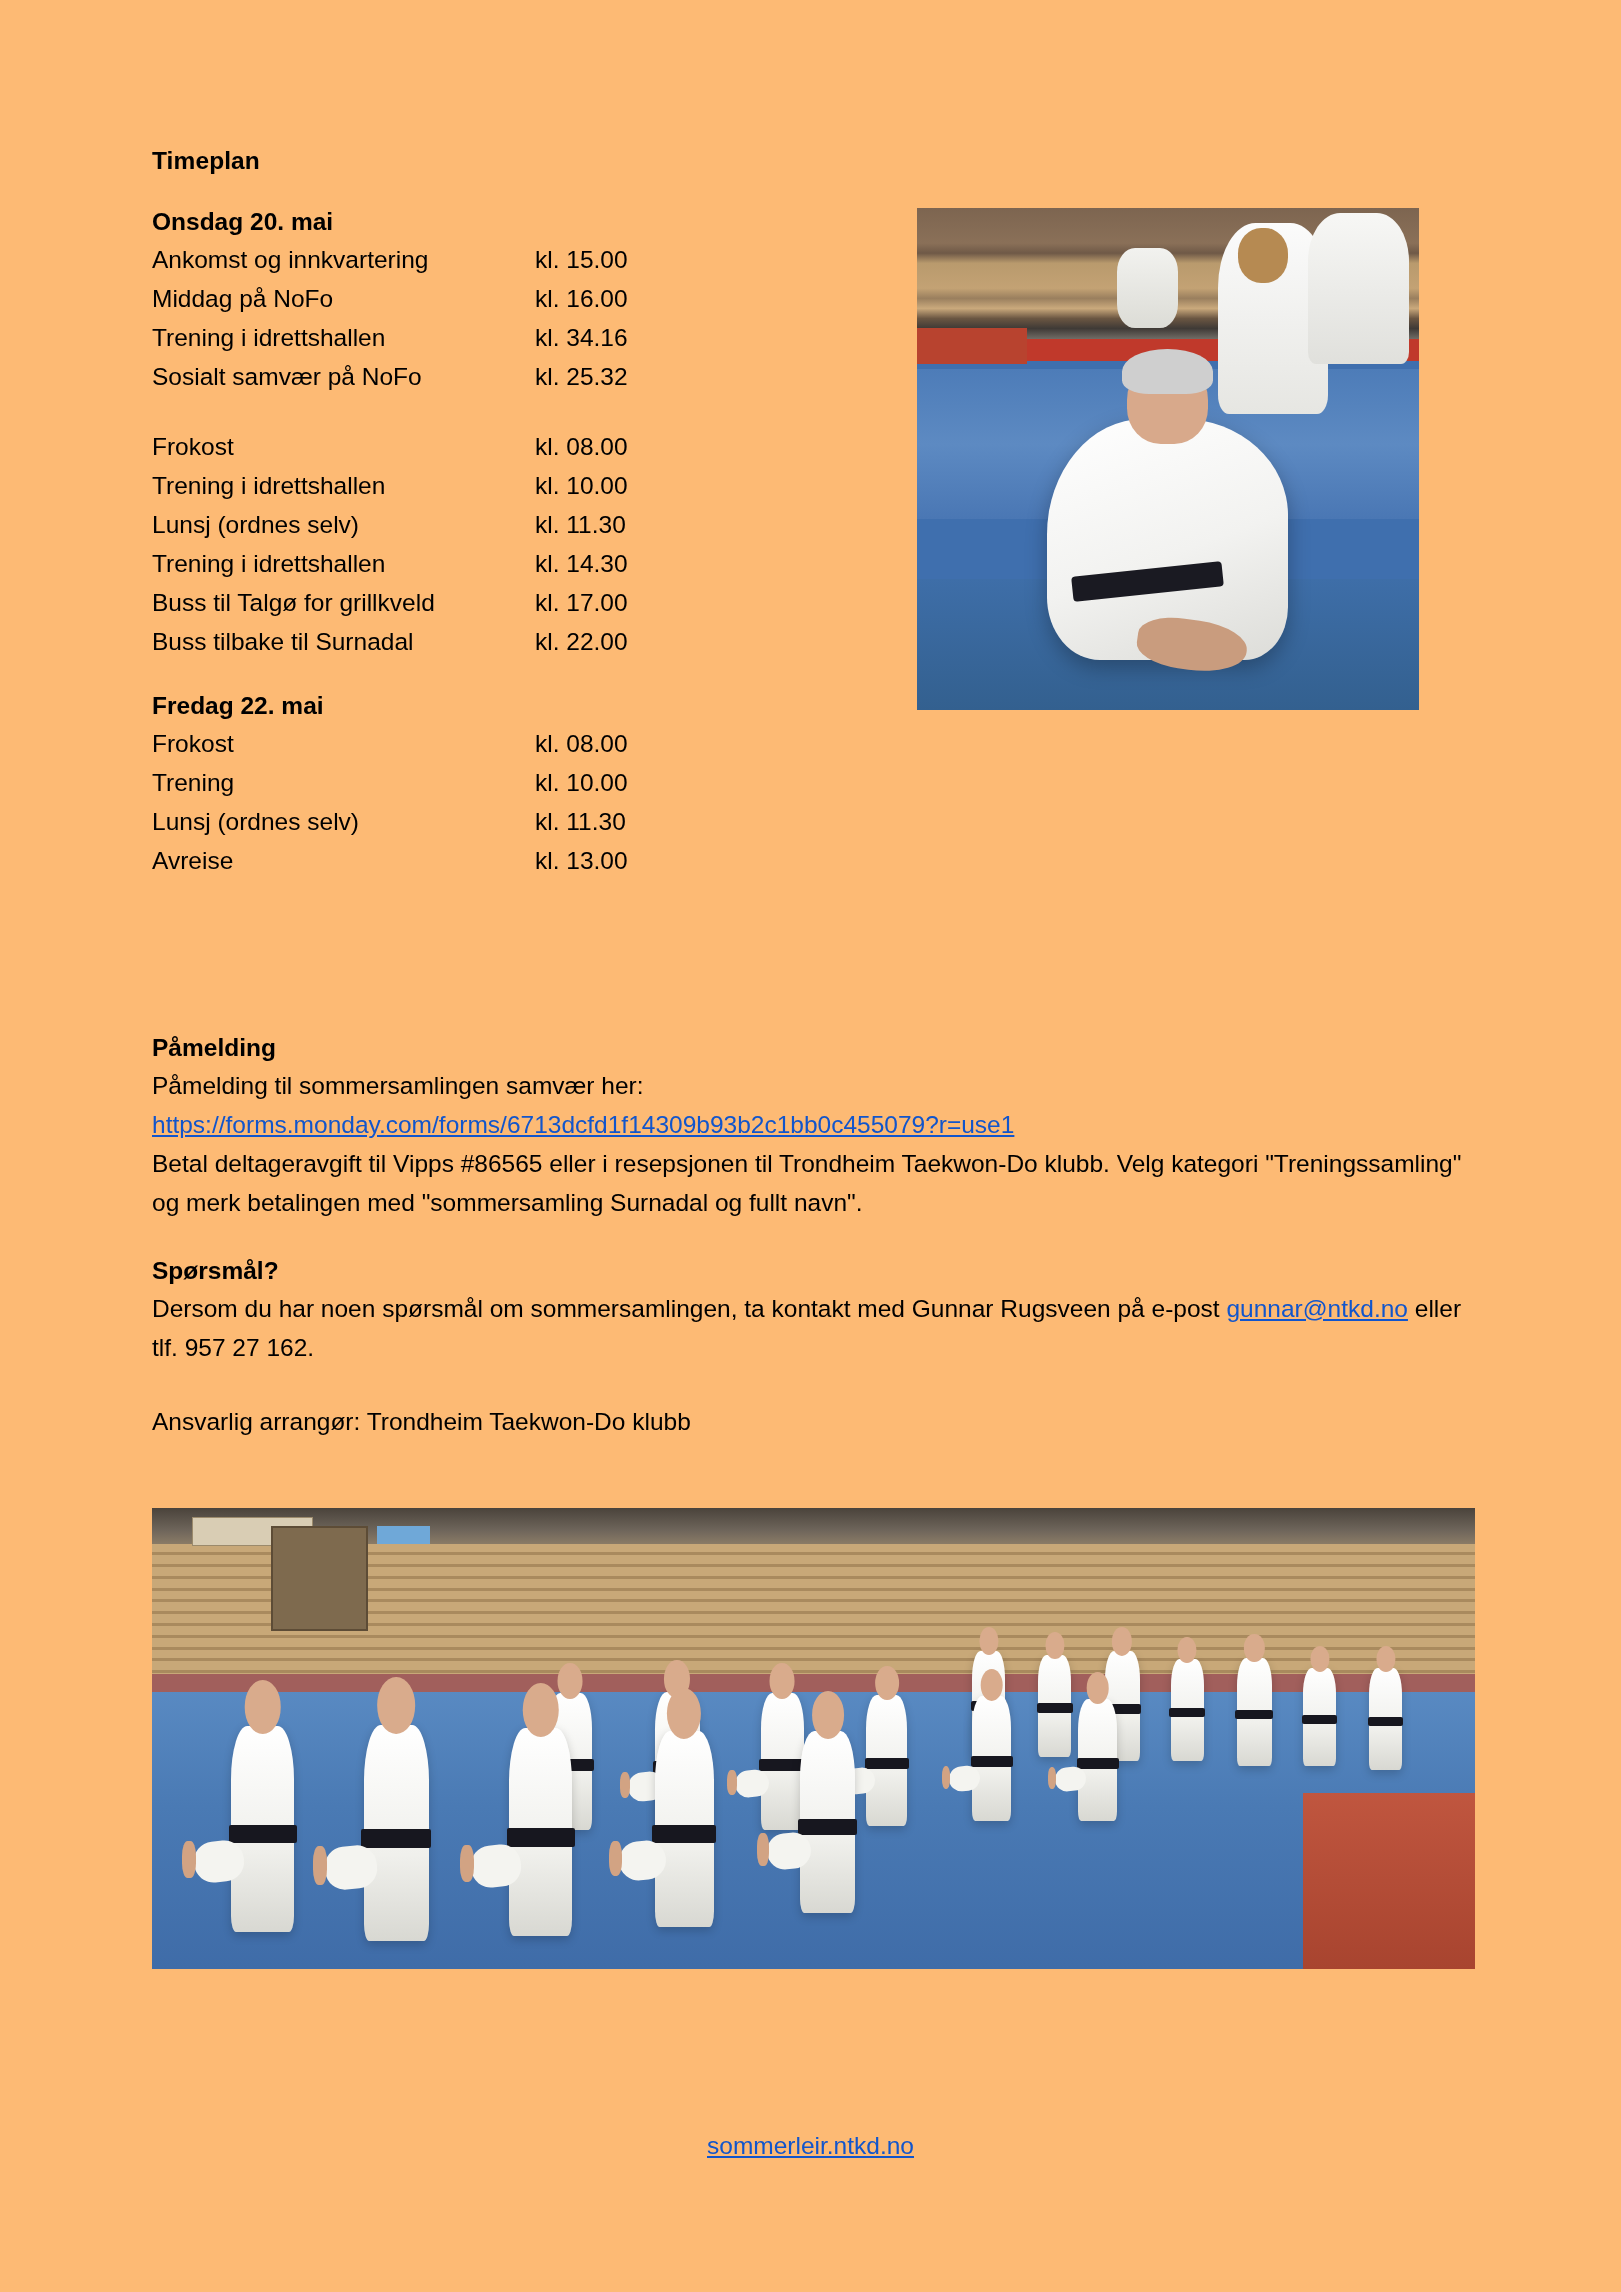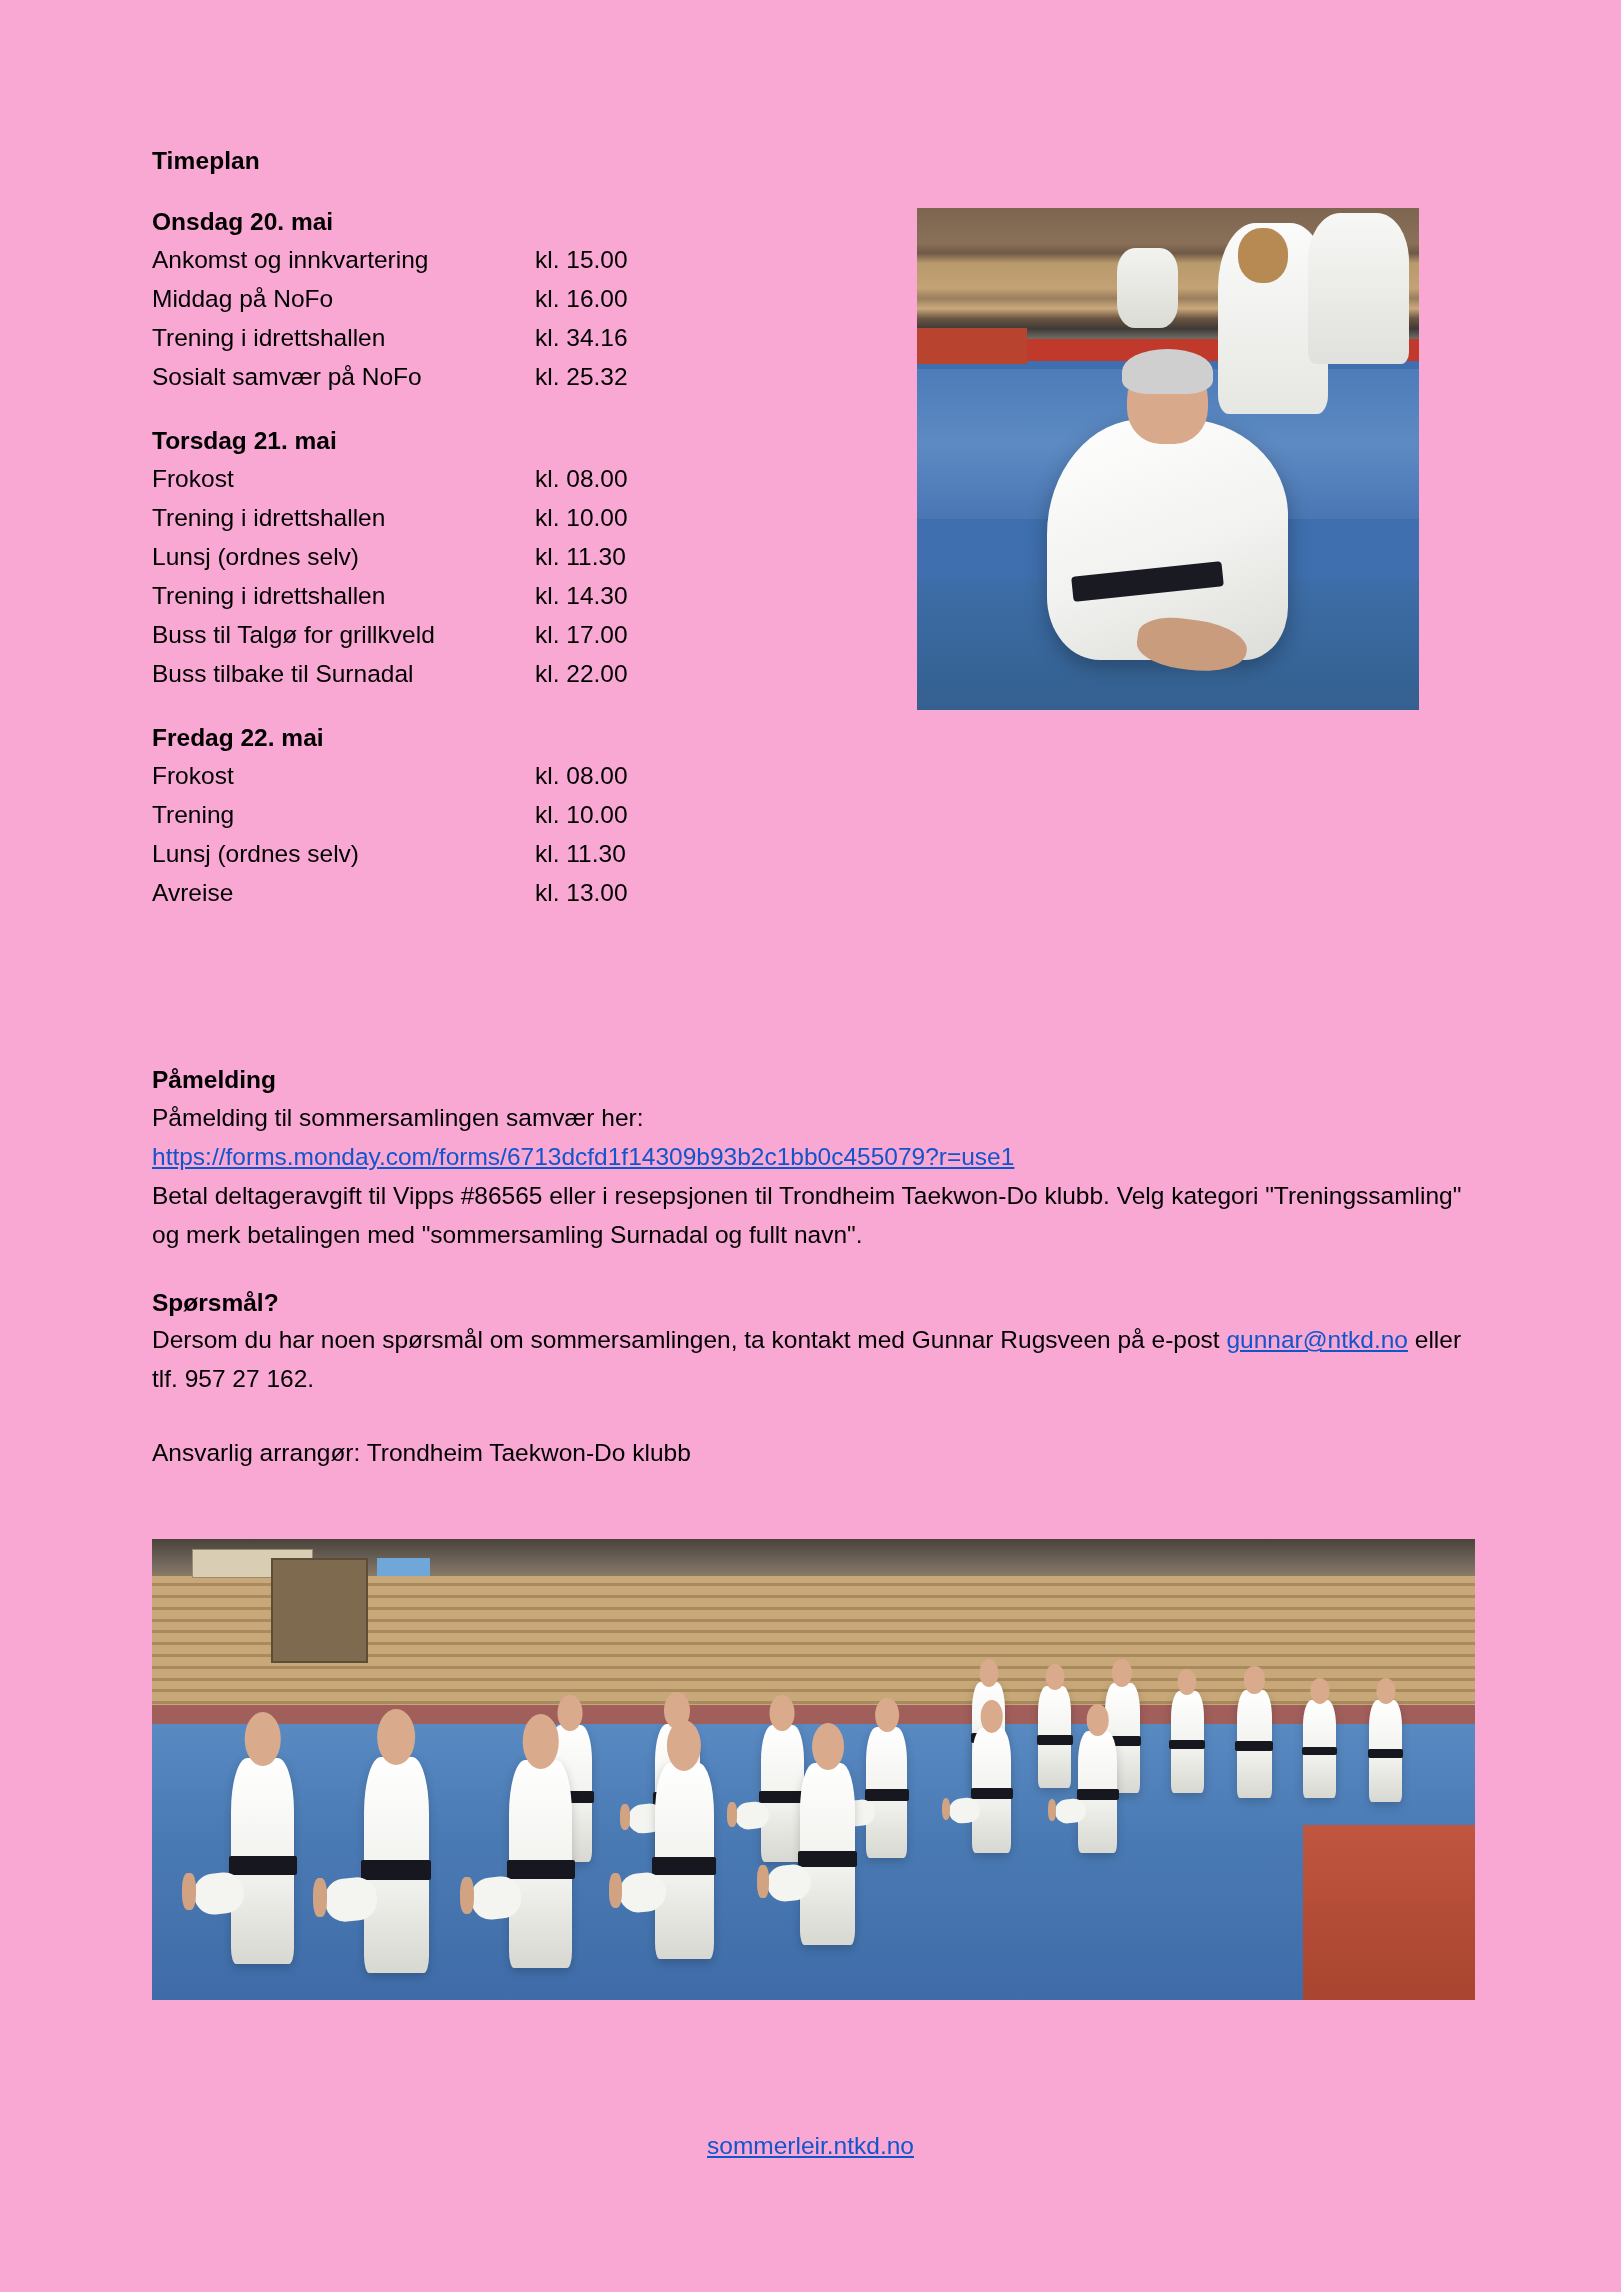--- a/index.html
+++ b/index.html
@@ -12,21 +12,21 @@
     width: 1621px;
     height: 2293px;
     position: relative;
     font-family: "Liberation Sans", sans-serif;
     color: #000000;
     -webkit-font-smoothing: antialiased;
   }
   .page {
     position: absolute;
     inset: 0;
-    background: #f9a8d4;
+    background: #fdba74;
   }
   .content {
     position: absolute;
     left: 152px;
     top: 147px;
     width: 1323px;
   }
 
   
   .top-row {
@@ -365,21 +365,20 @@
             <span class="sched-label">Trening i idrettshallen</span>
             <span class="sched-time">kl. 34.16</span>
           </div>
           <div class="sched-row">
             <span class="sched-label">Sosialt samvær på NoFo</span>
             <span class="sched-time">kl. 25.32</span>
           </div>
         </div>
 
         <div class="day-block">
-          <div class="day-title">Torsdag 21. mai</div>
           <div class="sched-row">
             <span class="sched-label">Frokost</span>
             <span class="sched-time">kl. 08.00</span>
           </div>
           <div class="sched-row">
             <span class="sched-label">Trening i idrettshallen</span>
             <span class="sched-time">kl. 10.00</span>
           </div>
           <div class="sched-row">
             <span class="sched-label">Lunsj (ordnes selv)</span>

